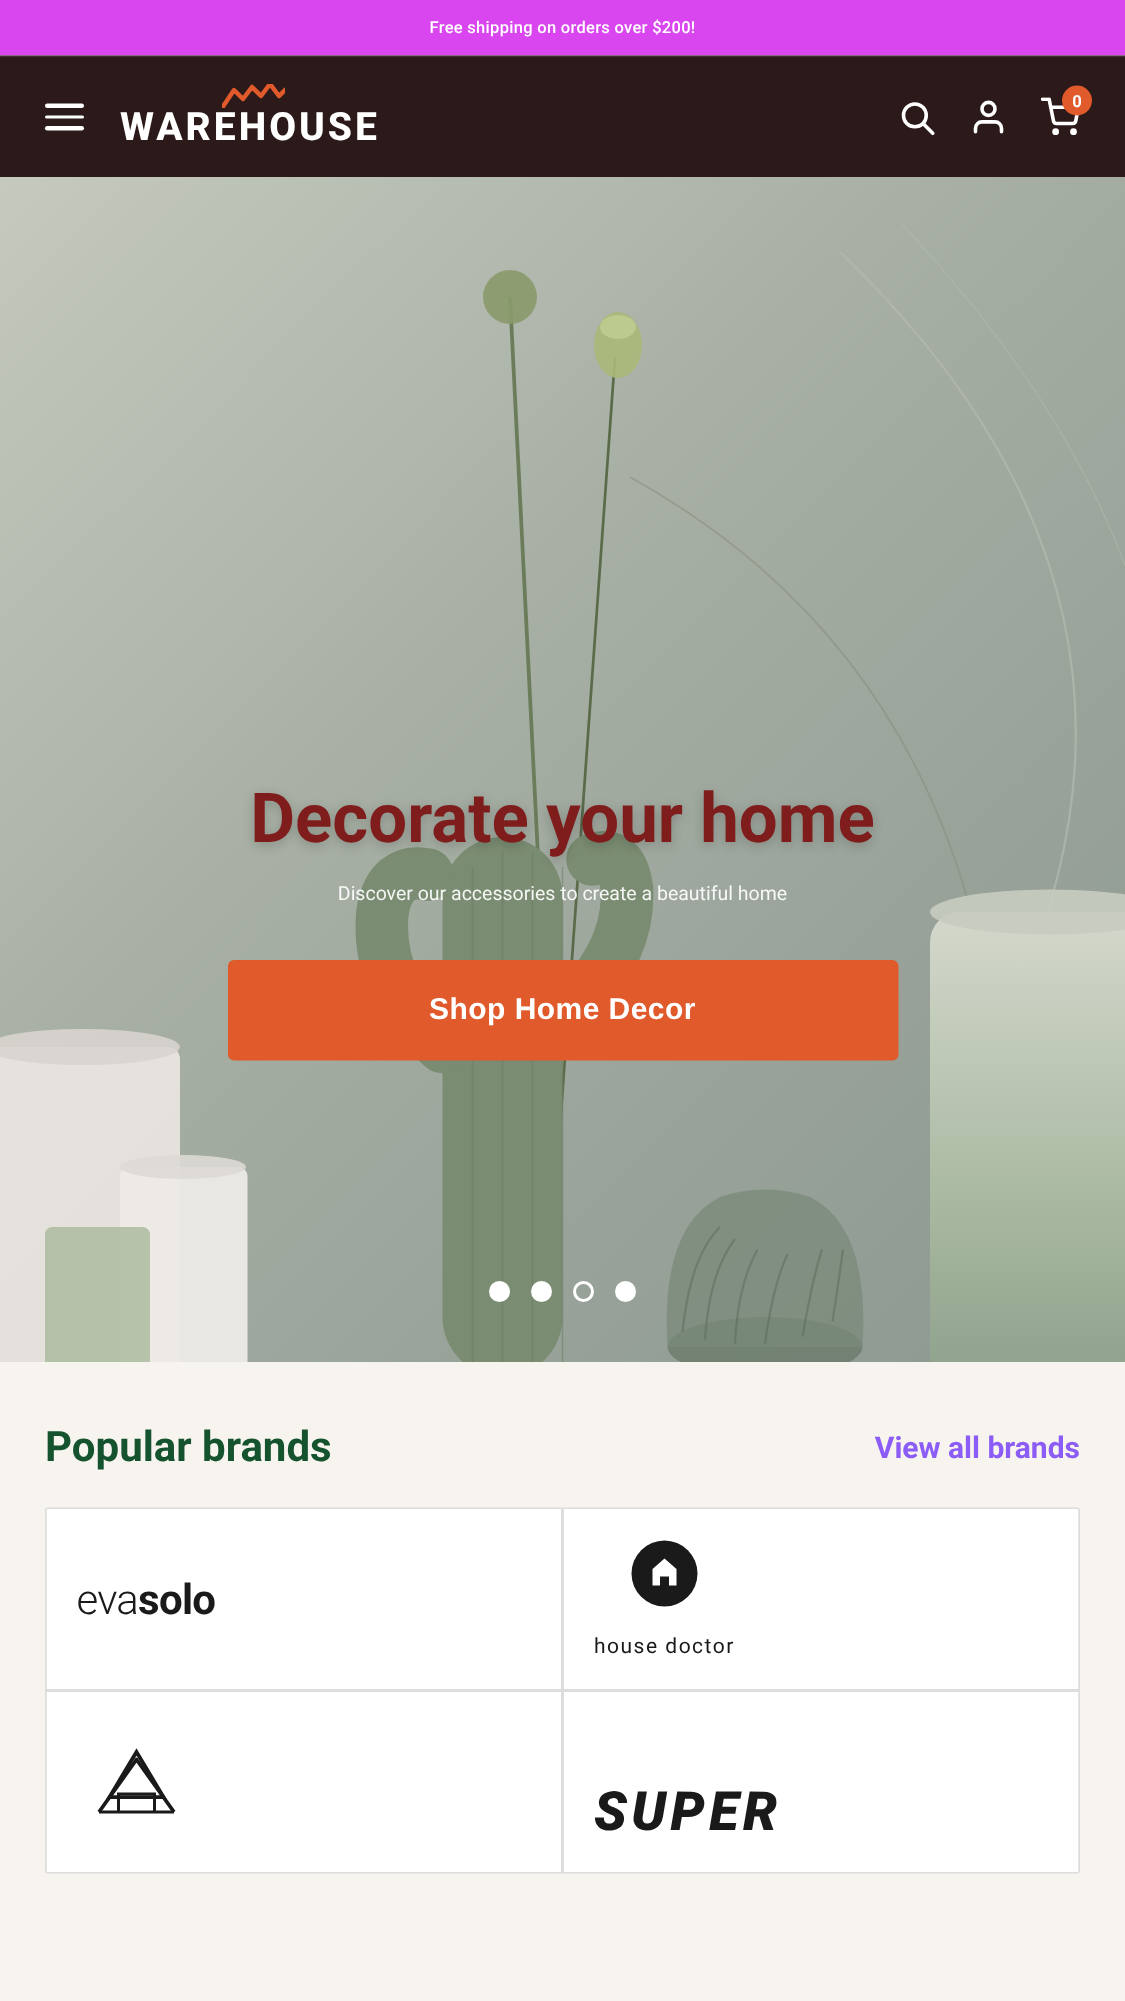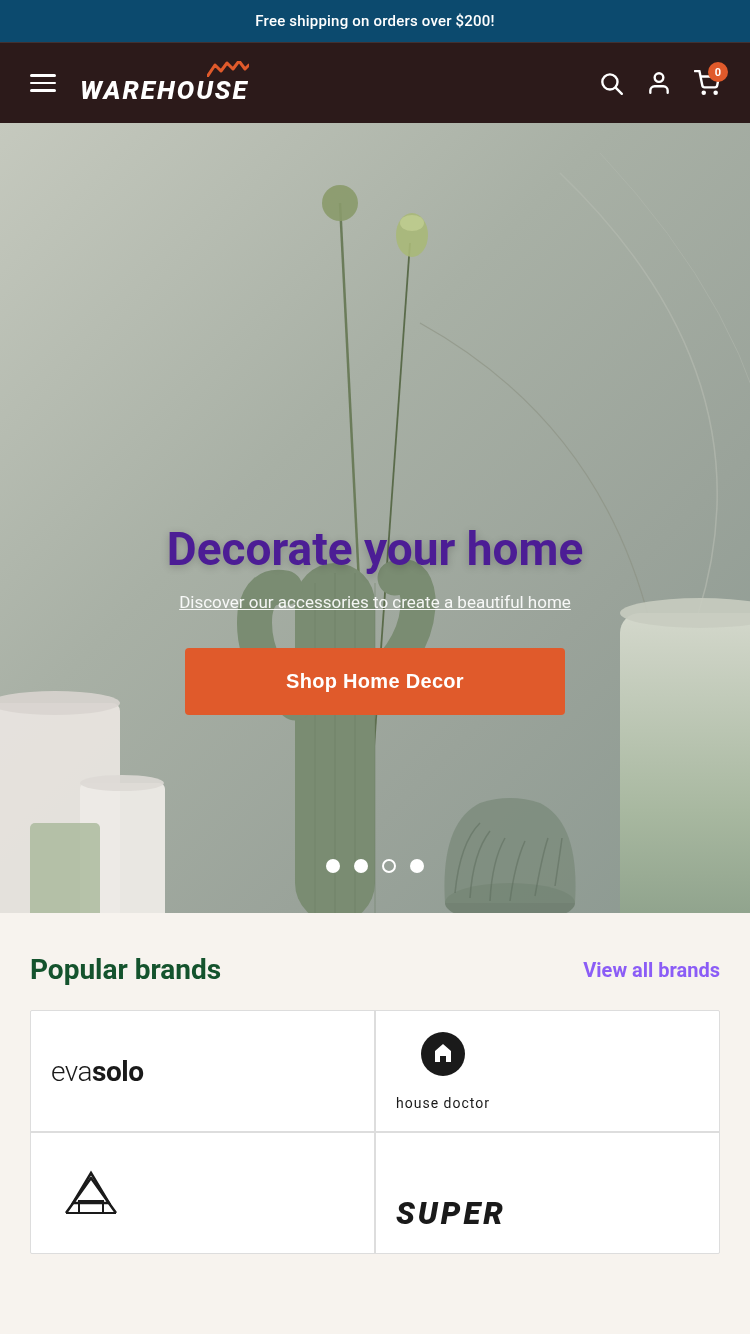--- a/index.html
+++ b/index.html
@@ -7,25 +7,25 @@
 
     body {
       width: 750px;
       font-family: -apple-system, BlinkMacSystemFont, 'Segoe UI', Roboto, sans-serif;
       background: #f7f3ee;
       overflow-x: hidden;
     }
 
     
     .announcement-bar {
-      background: #0c4a6e;
+      background: #d946ef;
       color: #fff;
       text-align: center;
       padding: 12px 20px;
-      font-size: 15px;
+      font-size: 11px;
       font-weight: 500;
       letter-spacing: 0.2px;
     }
 
     
     .header {
       background: #2c1a1a;
       display: flex;
       align-items: center;
       justify-content: space-between;
@@ -64,22 +64,21 @@
       color: #fff;
       font-size: 26px;
       font-weight: 800;
       letter-spacing: 2px;
       text-transform: uppercase;
     }
 
     .logo-wrapper {
       display: flex;
       flex-direction: column;
-      align-items: flex-end;
-      font-style: italic;
+      align-items: flex-start;
     }
 
     .logo-mountains {
       display: flex;
       align-items: flex-end;
       margin-bottom: -2px;
       margin-left: 68px;
     }
 
     .logo-mountains svg {
@@ -147,46 +146,45 @@
 
     .hero-content {
       position: relative;
       z-index: 10;
       text-align: center;
       padding: 0 40px;
       margin-top: 200px;
     }
 
     .hero-title {
-      color: #4c1d95;
+      color: #7f1d1d;
       font-size: 46px;
       font-weight: 700;
       margin-bottom: 16px;
       text-shadow: 0 2px 8px rgba(0,0,0,0.2);
     }
 
     .hero-subtitle {
       color: rgba(255,255,255,0.92);
-      font-size: 17px;
+      font-size: 13px;
       margin-bottom: 36px;
       font-weight: 400;
-      text-decoration: underline;
     }
 
     .hero-cta {
       background: #e05a2b;
       color: #fff;
       border: none;
       padding: 22px 80px;
       font-size: 20px;
       font-weight: 600;
       border-radius: 4px;
       cursor: pointer;
       letter-spacing: 0.3px;
-      width: 380px;
+      width: 447px;
     }
 
     
     .carousel-dots {
       position: absolute;
       bottom: 40px;
       left: 50%;
       transform: translateX(-50%);
       display: flex;
       gap: 14px;
@@ -294,21 +292,21 @@
       letter-spacing: 1px;
     }
 
     .brand-logo-outline {
       display: flex;
       flex-direction: column;
       align-items: center;
     }
 
     .super-logo {
-      font-size: 31px;
+      font-size: 36px;
       font-weight: 900;
       color: #1a1a1a;
       letter-spacing: 3px;
       font-style: italic;
       margin-top: 40px;
     }
 
     
     .hero-svg-container {
       position: absolute;

